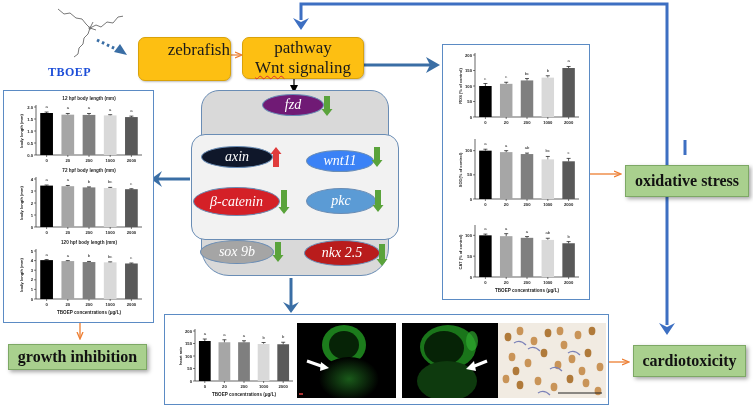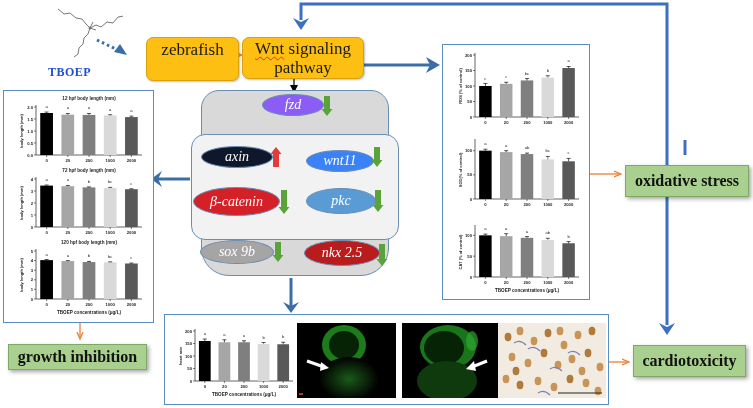--- a/index.html
+++ b/index.html
@@ -78,32 +78,32 @@
     <polyline points="20,1 26,6 32,5 38,10 44,11 48,16 52,20"></polyline>
     <polyline points="52,20 58,17 63,19 69,14 75,15 80,9 86,8"></polyline>
     <polyline points="52,20 50,26 46,30 45,36 41,40 40,46 36,49"></polyline>
     <polyline points="52,20 55,14"></polyline>
     <polyline points="52,20 58,22"></polyline>
   </g>
   <circle cx="52" cy="20" r="1.5" fill="#777"></circle>
 </svg>
 <div class="tboep-label" style="left:48px;top:65px">TBOEP</div>
 
-<div class="orange-box" style="left:146px;top:37px;width:91px;height:42px;">
+<div class="orange-box" style="left:138px;top:37px;width:91px;height:42px;text-align:right;">
   <div style="margin-top:2px">zebrafish</div>
 </div>
 <div class="orange-box" style="left:242px;top:37px;width:120px;height:40px;">
+  <div>pathway</div>
   <div style="margin-top:1px"><span class="wavy">Wnt</span><span> signaling</span></div>
-  <div>pathway</div>
 </div>
 
 <div class="abs" style="left:201px;top:90px;width:186px;height:184px;background:#d9d9d9;border:1px solid #6a8db5;border-radius:18px 18px 28px 28px;"></div>
 <div class="abs" style="left:191px;top:134px;width:206px;height:104px;background:#f2f2f2;border:1px solid #6a8db5;border-radius:14px;"></div>
 
-<div class="gene" style="left: 262px; top: 94px; width: 60px; height: 20px; line-height: 20px; background: #8b5cf6;"><span>fzd</span></div>
+<div class="gene" style="left: 262px; top: 94px; width: 60px; height: 20px; line-height: 20px; background: #701a75;"><span>fzd</span></div>
 <div class="gene" style="left: 201px; top: 146px; width: 70px; height: 20px; line-height: 20px; background: #0f172a;"><span>axin</span></div>
 <div class="gene" style="left: 306px; top: 150px; width: 66px; height: 20px; line-height: 20px; background: #3b82f6;"><span>wnt11</span></div>
 <div class="gene" style="left: 193px; top: 187px; width: 85px; height: 27px; line-height: 27px; background: rgb(212, 32, 39);"><span>β-catenin</span></div>
 <div class="gene" style="left: 306px; top: 188px; width: 68px; height: 24px; line-height: 24px; background: rgb(91, 155, 213);"><span>pkc</span></div>
 <div class="gene" style="left: 200px; top: 240px; width: 72px; height: 22px; line-height: 22px; background: rgb(165, 165, 165);"><span>sox 9b</span></div>
 <div class="gene" style="left: 304px; top: 240px; width: 74px; height: 24px; line-height: 24px; background: #b91c1c;"><span>nkx 2.5</span></div>
 
 <svg class="abs" style="left:0;top:0;pointer-events:none" width="753" height="408">
   <g id="expr">
       <path d="M324,96 L330,96 L330,109 L332.5,109 L327,116 L321.5,109 L324,109 Z" fill="#5aa33b"></path>

